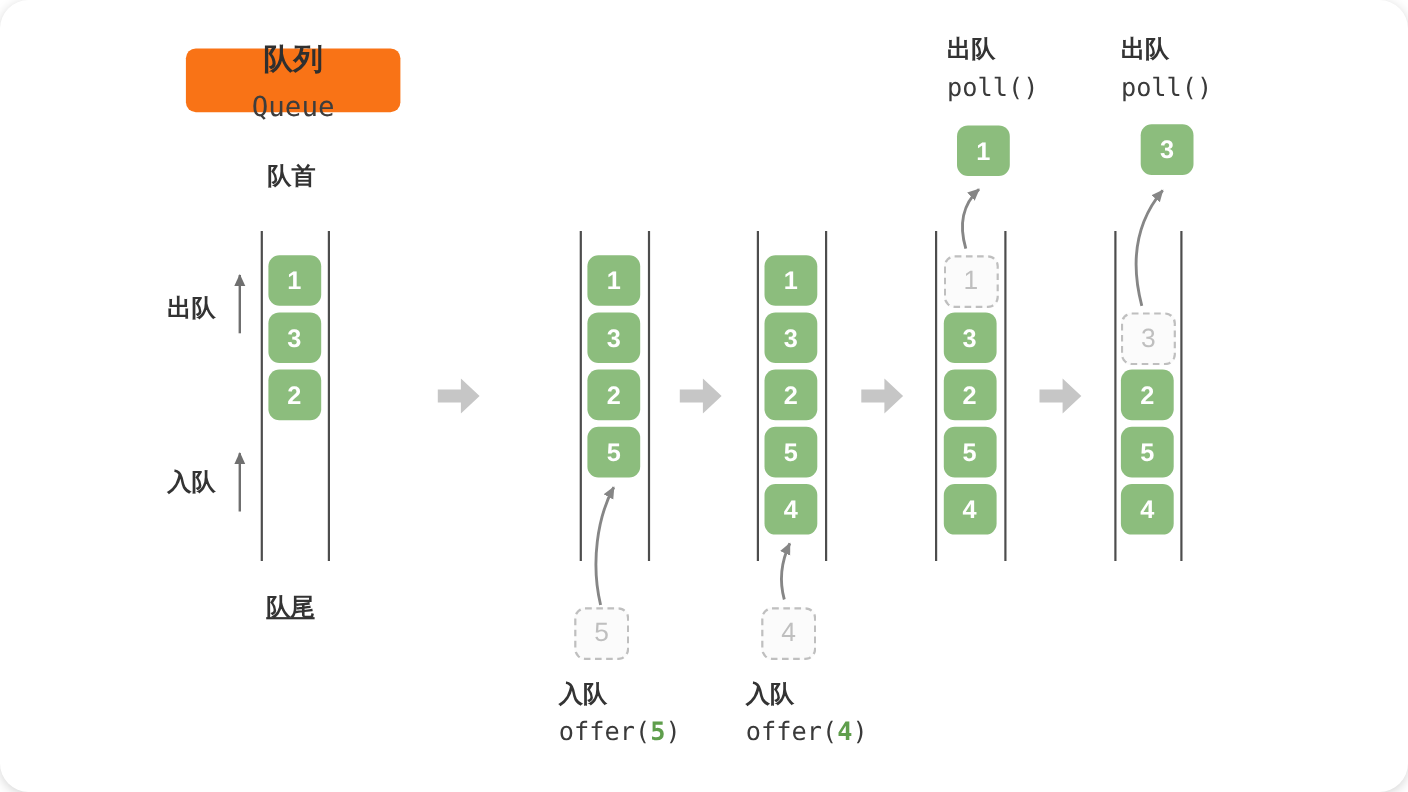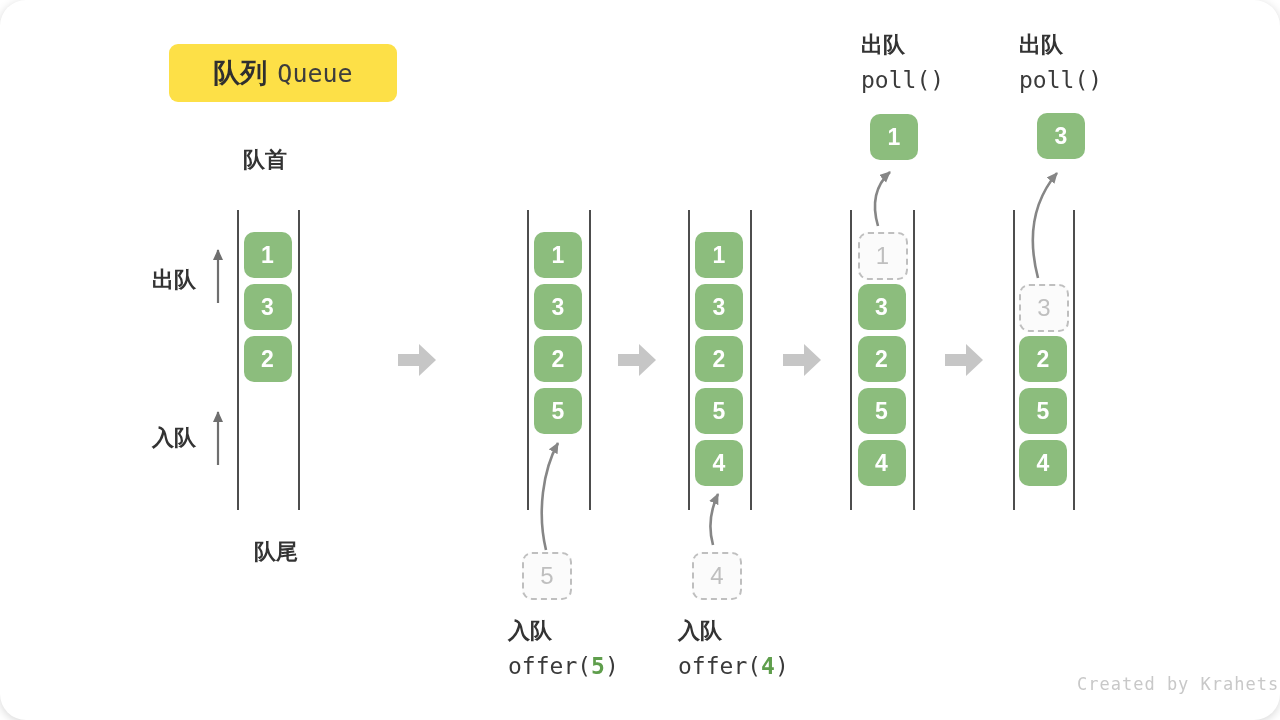--- a/index.html
+++ b/index.html
@@ -13,22 +13,22 @@
   }
   html,body{margin:0;padding:0;background:#ffffff;}
   body{font-family:"Liberation Sans","DejaVu Sans",sans-serif;}
   .card{
     position:relative;width:1280px;height:720px;background:#ffffff;
     border-radius:26px;box-shadow:0 2px 10px rgba(0,0,0,0.16);
     overflow:hidden;
   }
   .abs{position:absolute;}
   .title-box{
-    left:169px;top:44px;width:228px;height:58px;background:#fde047;
-    border-radius:9px;display:flex;align-items:center;justify-content:center;gap:10px;
+    left:169px;top:44px;width:195px;height:58px;background:#f97316;
+    border-radius:9px;display:flex;align-items:center;justify-content:center;gap:10px;flex-direction:column;
   }
   .title-zh{font-size:27px;font-weight:bold;color:#2f2f2f;}
   .title-en{font-family:"DejaVu Sans Mono","Liberation Mono",monospace;font-size:25px;color:#3d3d3d;}
   .side-label{font-size:22px;font-weight:bold;color:var(--ink);white-space:nowrap;}
   .vline{width:1.6px;background:var(--line);top:210px;height:300px;}
   .cell{
     width:48px;height:46px;border-radius:10px;background:var(--green);
     display:flex;align-items:center;justify-content:center;
     color:#ffffff;font-size:23px;font-weight:bold;
   }
@@ -50,21 +50,21 @@
 <body>
 
 <div class="card">
 
   <div class="abs title-box">
     <span class="title-zh">队列</span>
     <span class="title-en">Queue</span>
   </div>
 
   <div class="abs side-label" style="left:243px;top:145px;">队首</div>
-  <div class="abs side-label" style="left:254px;top:537px;">队尾</div>
+  <div class="abs side-label" style="left:242px;top:537px;text-decoration:underline;">队尾</div>
   <div class="abs side-label" style="left:152px;top:265px;">出队</div>
   <div class="abs side-label" style="left:152px;top:423px;">入队</div>
 
   <div id="states">
       <div class="abs vline" style="left: 237px;"></div>
       <div class="abs vline" style="left: 298px;"></div>
       <div class="abs cell" style="left: 243.5px; top: 232px;">1</div>
       <div class="abs cell" style="left: 243.5px; top: 284px;">3</div>
       <div class="abs cell" style="left: 243.5px; top: 336px;">2</div>
       <div class="abs vline" style="left: 527px;"></div>
@@ -131,14 +131,13 @@
         <polygon points="945,354 966,354 966,344 983,360 966,376 966,366 945,366" fill="var(--blockarrow)"></polygon>
         <line x1="218" y1="303" x2="218" y2="250" stroke="#6f6f6f" stroke-width="2.2" marker-end="url(#m-dark)"></line>
         <line x1="218" y1="465" x2="218" y2="412" stroke="#6f6f6f" stroke-width="2.2" marker-end="url(#m-dark)"></line>
         <path d="M546 550 C537 512 543 470 558 443" fill="none" stroke="var(--curve)" stroke-width="2.6" marker-end="url(#m-gray)"></path>
         <path d="M713 545 C708 527 711 509 718 494" fill="none" stroke="var(--curve)" stroke-width="2.6" marker-end="url(#m-gray)"></path>
         <path d="M878 226 C871 202 877 184 890 172" fill="none" stroke="var(--curve)" stroke-width="2.6" marker-end="url(#m-gray)"></path>
         <path d="M1038 278 C1026 232 1036 198 1057 173" fill="none" stroke="var(--curve)" stroke-width="2.6" marker-end="url(#m-gray)"></path>
       </g>
   </svg>
 
-  <div class="abs watermark">Created by Krahets</div>
 </div>
 
 </body></html>

